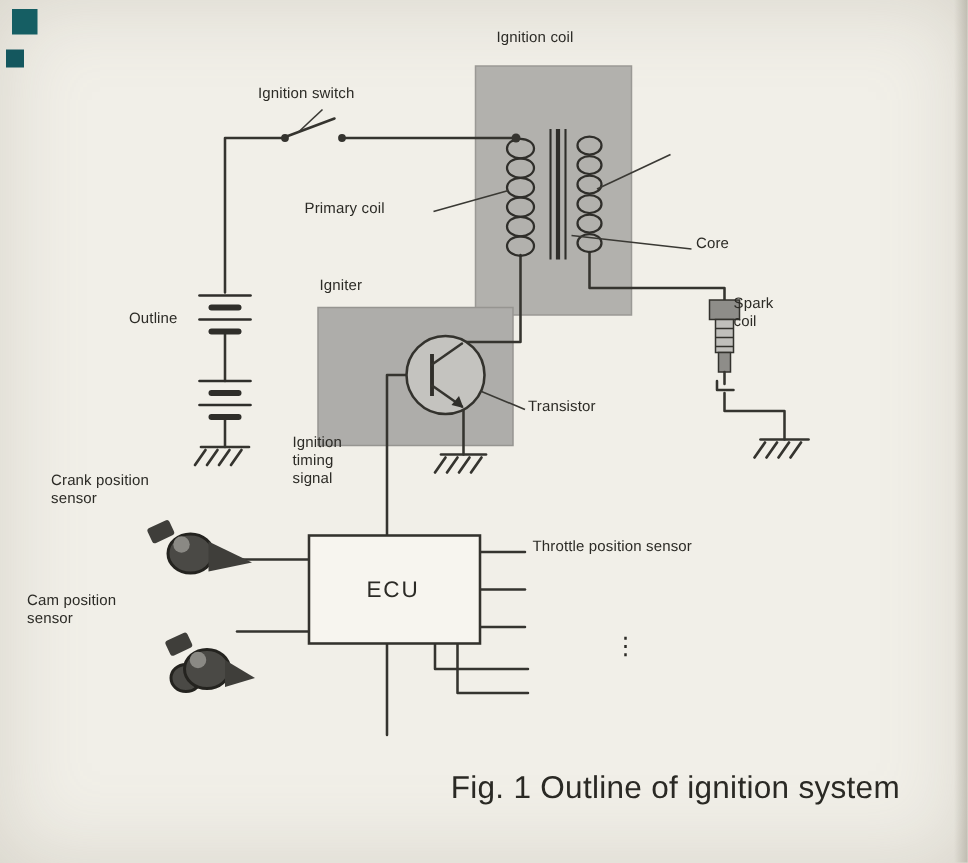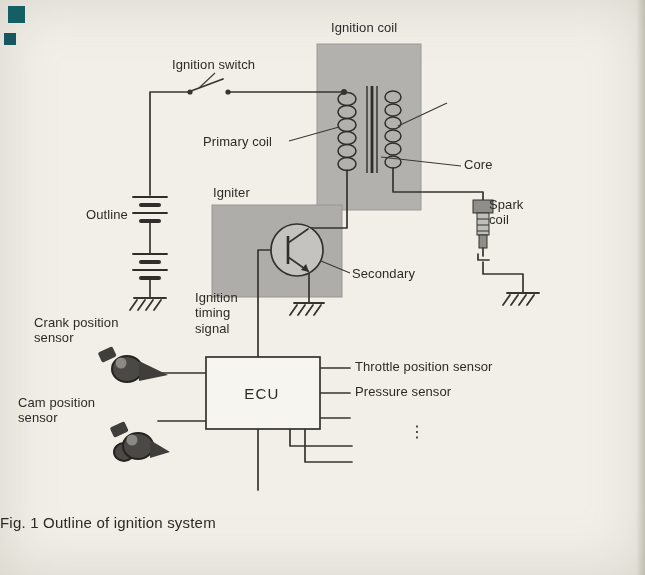--- a/index.html
+++ b/index.html
@@ -11,28 +11,28 @@
   #page{position:absolute;inset:0;box-shadow:inset 0 0 55px rgba(150,145,125,.28);}
   #edge-shade{position:absolute;top:0;right:0;width:9px;height:100%;
     background:linear-gradient(to right,rgba(0,0,0,0),rgba(110,105,90,.28));}
   svg{position:absolute;left:0;top:0}
   .wire{stroke:#35342f;stroke-width:1.7;fill:none;stroke-linecap:round;stroke-linejoin:round}
   .plate{stroke:#2f2e2a;stroke-width:1.8;fill:none;stroke-linecap:round}
   .plate-thick{stroke:#2f2e2a;stroke-width:4;fill:none;stroke-linecap:round}
   .coil{stroke:#2f2e2a;stroke-width:1.5;fill:none}
   .leader{stroke:#3a3934;stroke-width:1.1;fill:none}
   .ground{stroke:#35342f;stroke-width:1.8;fill:none;stroke-linecap:round}
-  .lbl{position:absolute;color:#2c2b26;font-size:13px;line-height:1.18;
+  .lbl{position:absolute;color:#2c2b26;font-size:10px;line-height:1.18;
     white-space:pre-line;letter-spacing:.1px}
   .lbl-ecu{position:absolute;left:206px;top:357px;width:112px;height:72px;
     display:flex;align-items:center;justify-content:center;
     color:#2c2b26;font-size:15px;letter-spacing:1.2px;font-weight:500}
   .ellipsis{font-size:16px;letter-spacing:0}
-  .caption{position:absolute;left:0;top:514px;width:600px;text-align:left;
-    color:#2a2924;font-size:15px;letter-spacing:.2px}
+  .caption{position:absolute;left:0;top:514px;width:600px;text-align:right;
+    color:#2a2924;font-size:21px;letter-spacing:.2px}
 </style>
 </head>
 <body>
 
 <div id="page">
 
   <svg width="645" height="575" viewBox="0 0 645 575">
 
     <g>
       <rect x="8" y="6" width="17" height="17" fill="#155e63"></rect>
@@ -170,29 +170,28 @@
   </svg>
 
   <div class="lbl" style="left:331px;top:20px">Ignition coil</div>
   <div class="lbl" style="left:172px;top:57px">Ignition switch</div>
   <div class="lbl" style="left:203px;top:134px">Primary coil</div>
   <div class="lbl" style="left:464px;top:157px">Core</div>
   <div class="lbl" style="left:86px;top:207px">Outline</div>
   <div class="lbl" style="left:213px;top:185px">Igniter</div>
   <div class="lbl" style="left:489px;top:197px">Spark
 coil</div>
-  <div class="lbl" style="left:352px;top:266px">Secondary</div>
+  <div class="lbl" style="left:352px;top:266px">Transistor</div>
   <div class="lbl" style="left:195px;top:290px">Ignition
 timing
 signal</div>
   <div class="lbl" style="left:34px;top:315px">Crank position
 sensor</div>
   <div class="lbl" style="left:18px;top:395px">Cam position
 sensor</div>
   <div class="lbl-ecu">ECU</div>
   <div class="lbl" style="left:355px;top:359px">Throttle position sensor</div>
-  <div class="lbl" style="left:355px;top:384px">Pressure sensor</div>
   <div class="lbl ellipsis" style="left:409px;top:423px">⋮</div>
 
   <div class="caption">Fig. 1  Outline of ignition system</div>
 
   <div id="edge-shade"></div>
 </div>
 
 </body></html>

